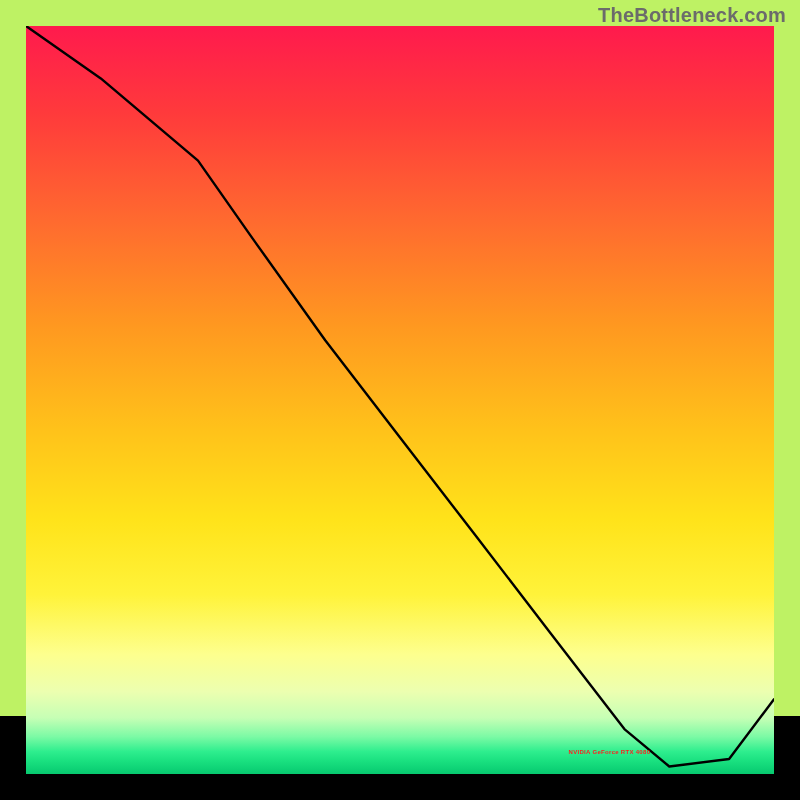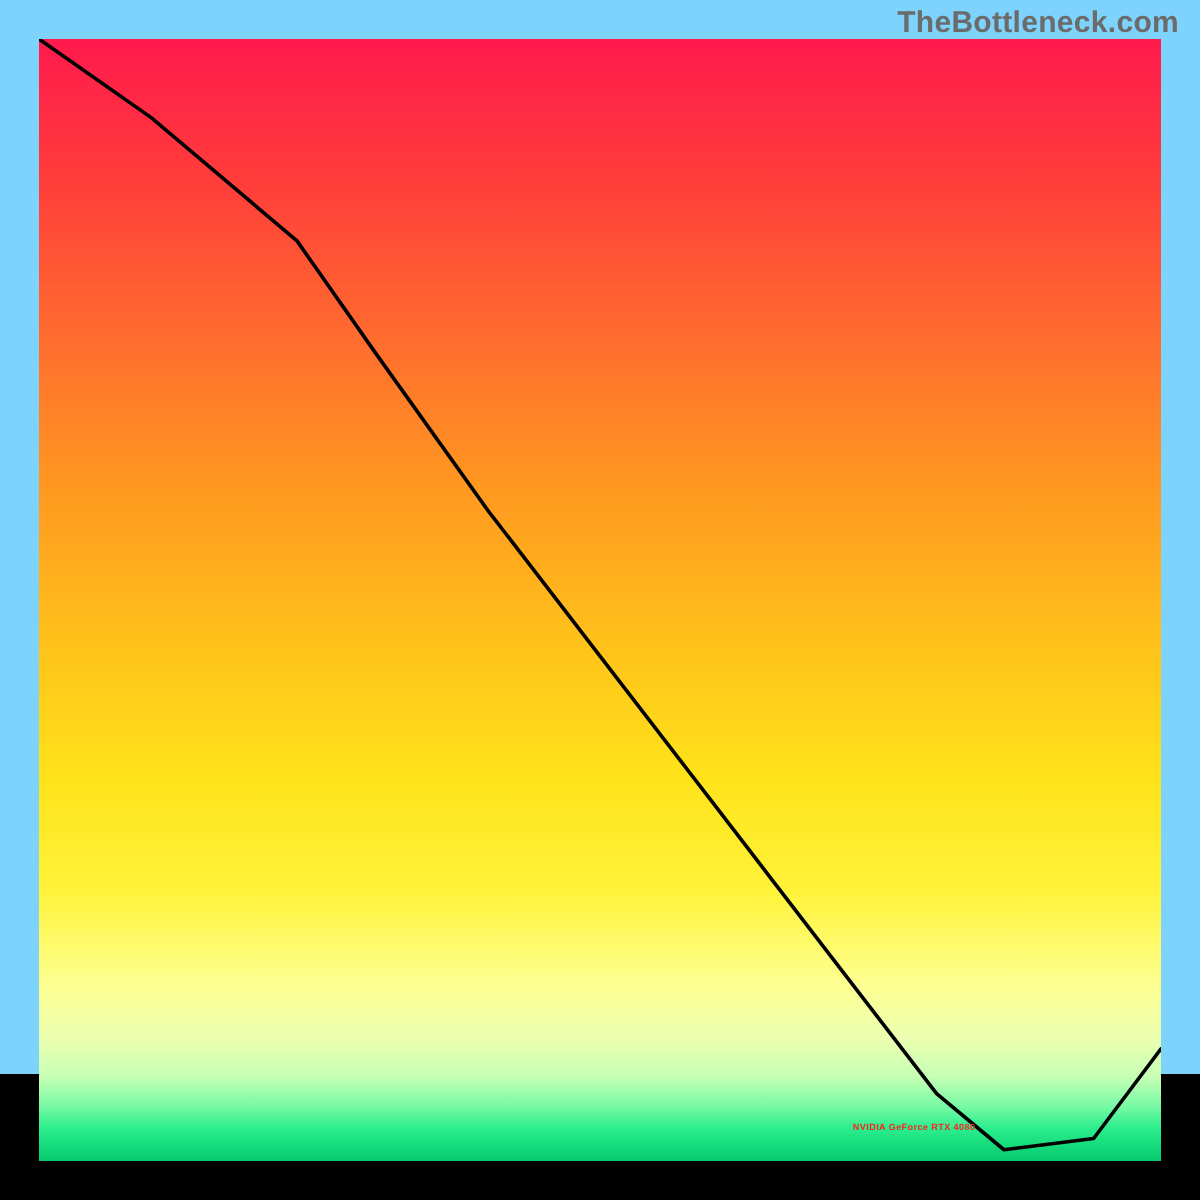--- a/index.html
+++ b/index.html
@@ -8,21 +8,21 @@
     width: 800px;
     height: 800px;
     background: #000;
     font-family: Arial, Helvetica, sans-serif;
     overflow: hidden;
   }
   .frame {
     position: relative;
     width: 800px;
     height: 716px;
-    background: #7dd3fc;
+    background: #bef264;
   }
   .plot-area {
     position: absolute;
     left: 26px;
     top: 26px;
     width: 748px;
     height: 748px;
     background: linear-gradient(
       to bottom,
       #ff1a4d 0%,

